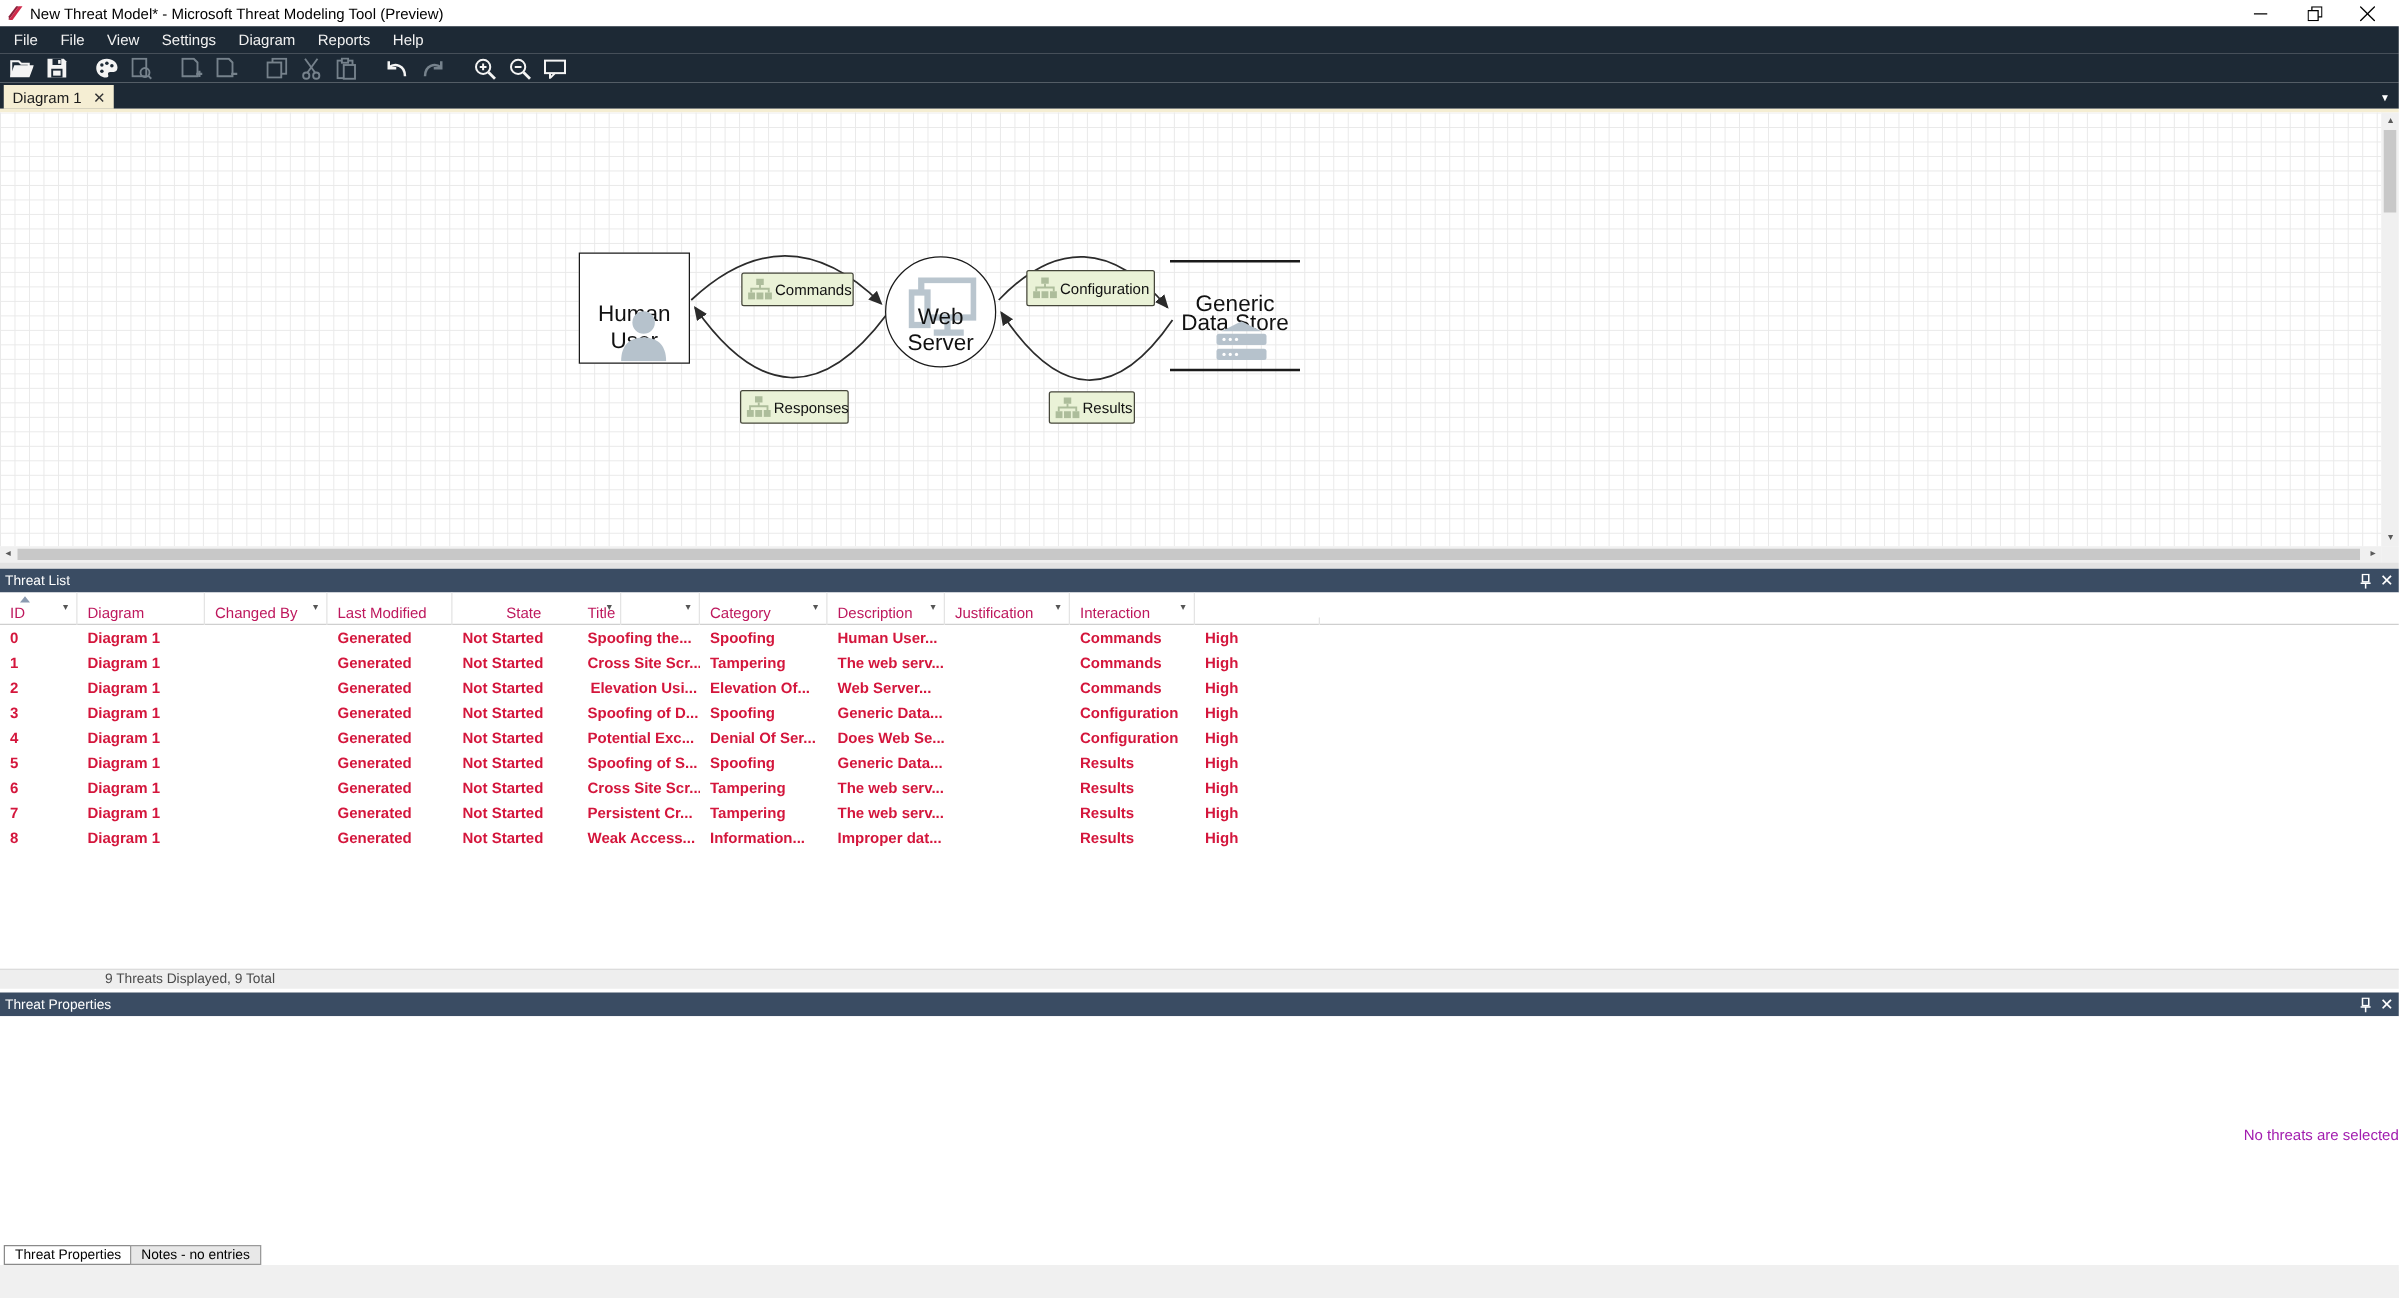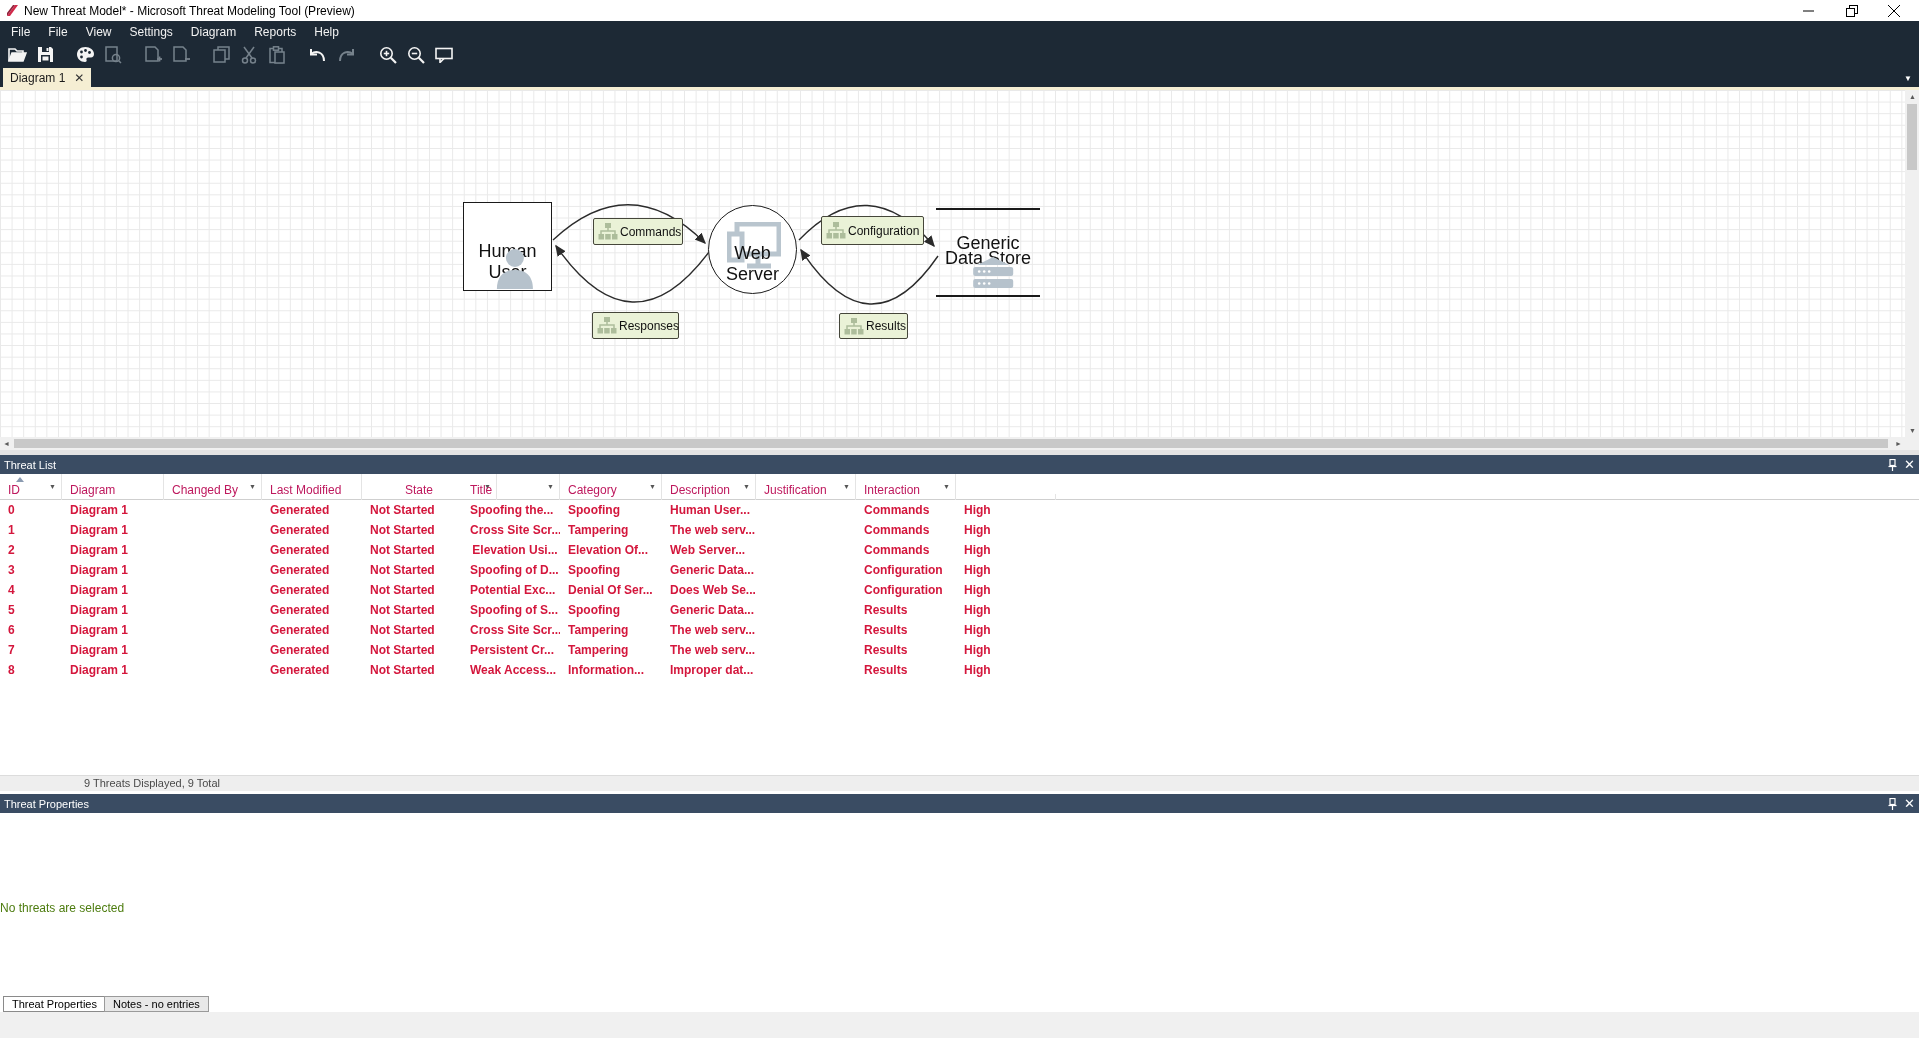--- a/index.html
+++ b/index.html
@@ -93,21 +93,21 @@
   #tl-rows { position:absolute; left:0; top:500px; width:1919px; }
   .tr { position:relative; height:20px; background:#fff; }
   .td { position:absolute; top:0; height:20px; line-height:20px; padding-left:8px;
     font-size:12px; font-weight:bold; color:#d4163c; white-space:nowrap; overflow:hidden; }
   #tl-status { position:absolute; left:0; top:775px; width:1919px; height:16px; background:#eeeeee;
     border-top:1px solid #dcdcdc; font-size:11px; color:#4a4a4a; line-height:15px; padding-left:84px; }
 
   
   #tp-bar { top:794px; }
   #tp-body { position:absolute; left:0; top:813px; width:1919px; height:183px; background:#fff; }
-  #tp-empty { position:absolute; left:0; right:0; top:88px; text-align:left; font-size:12px; color:#4d7c0f; }
+  #tp-empty { position:absolute; left:0; right:0; top:88px; text-align:right; font-size:12px; color:#a21caf; }
   #tp-tabs { position:absolute; left:0; top:996px; width:1919px; height:16px; background:#fff; }
   .bottom-tab { position:absolute; top:0; height:16px; font-size:11px; line-height:15px; padding:0 8px;
     border:1px solid #8a8a8a; color:#000; white-space:nowrap; }
   .bottom-tab.active { left:3px; background:#fff; }
   .bottom-tab.inactive { left:104px; background:#e8e8e8; border-color:#9a9a9a; }
   #bottom-fill { position:absolute; left:0; top:1012px; width:1919px; height:26px; background:#f0f0f0; }
 </style>
 </head>
 <body>
 

